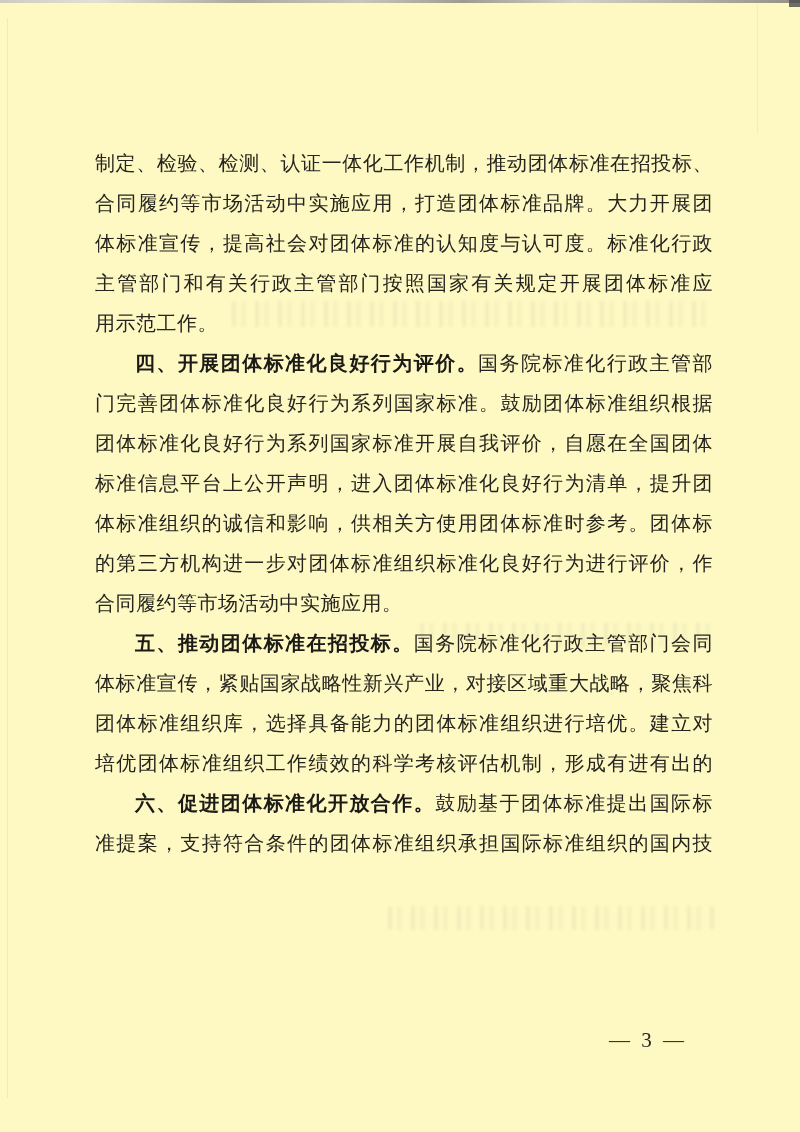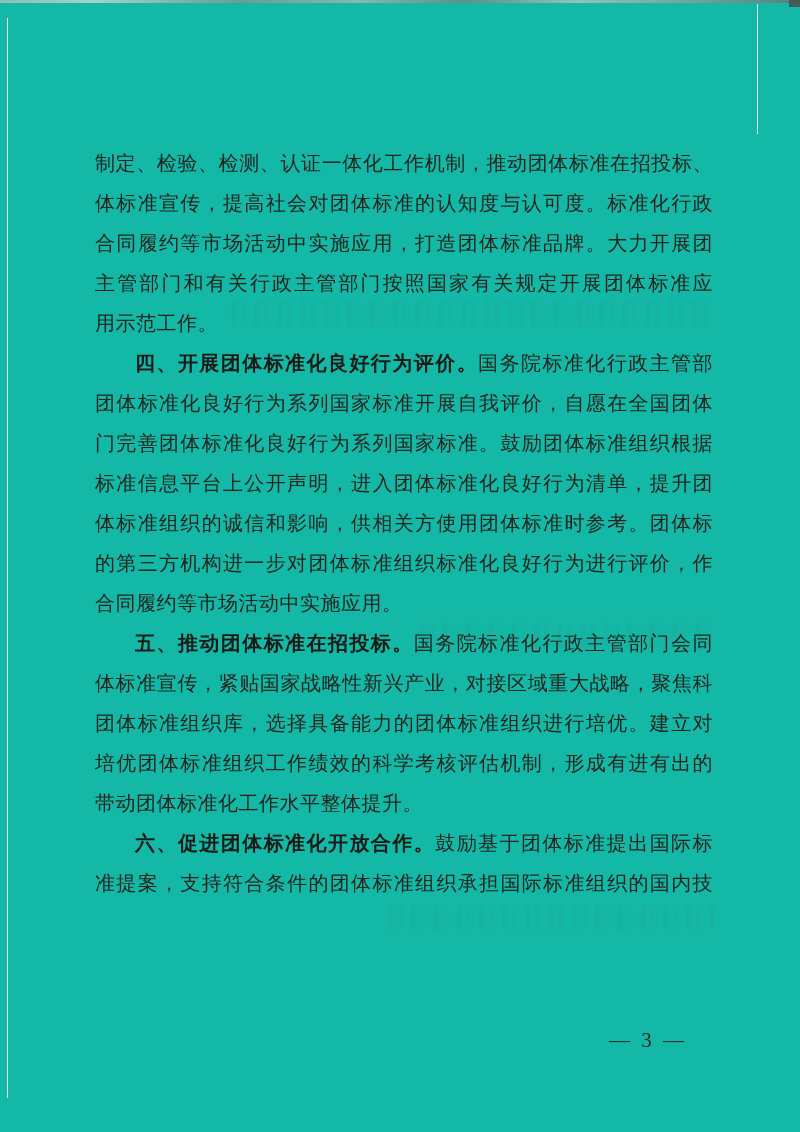--- a/index.html
+++ b/index.html
@@ -4,21 +4,21 @@
 <style>
   html, body {
     margin: 0;
     padding: 0;
     background: #ffffff;
   }
   .page {
     position: relative;
     width: 800px;
     height: 1132px;
-    background: #14b8a6;
+    background: #fef9c3;
     overflow: hidden;
     font-family: "Liberation Serif", "DejaVu Serif", serif;
   }
   
   .edge-top {
     position: absolute;
     top: 0; left: 0; right: 0;
     height: 3px;
     background: linear-gradient(90deg,
       #bdbdbd 0%, #d8d8d8 12%, #8f8f8f 30%, #b5b5b5 45%,
@@ -111,38 +111,37 @@
   <div class="edge-left"></div>
   <div class="edge-right"></div>
 
   <div class="ghost ghost-1"></div>
   <div class="ghost ghost-2"></div>
   <div class="ghost ghost-3"></div>
 
   <main class="text-body">
 
     <div class="line">制定、检验、检测、认证一体化工作机制，推动团体标准在招投标、</div>
+    <div class="line">合同履约等市场活动中实施应用，打造团体标准品牌。大力开展团</div>
     <div class="line">体标准宣传，提高社会对团体标准的认知度与认可度。标准化行政</div>
-    <div class="line">合同履约等市场活动中实施应用，打造团体标准品牌。大力开展团</div>
     <div class="line">主管部门和有关行政主管部门按照国家有关规定开展团体标准应</div>
     <div class="line para-end">用示范工作。</div>
 
     <div class="line indent"><b>四、开展团体标准化良好行为评价。</b><span>国务院标准化行政主管部</span></div>
+    <div class="line">门完善团体标准化良好行为系列国家标准。鼓励团体标准组织根据</div>
     <div class="line">团体标准化良好行为系列国家标准开展自我评价，自愿在全国团体</div>
-    <div class="line">门完善团体标准化良好行为系列国家标准。鼓励团体标准组织根据</div>
     <div class="line">标准信息平台上公开声明，进入团体标准化良好行为清单，提升团</div>
     <div class="line">体标准组织的诚信和影响，供相关方使用团体标准时参考。团体标</div>
     <div class="line">的第三方机构进一步对团体标准组织标准化良好行为进行评价，作</div>
     <div class="line para-end">合同履约等市场活动中实施应用。</div>
 
     <div class="line indent"><b>五、推动团体标准在招投标。</b><span>国务院标准化行政主管部门会同</span></div>
     <div class="line">体标准宣传，紧贴国家战略性新兴产业，对接区域重大战略，聚焦科</div>
     <div class="line">团体标准组织库，选择具备能力的团体标准组织进行培优。建立对</div>
     <div class="line">培优团体标准组织工作绩效的科学考核评估机制，形成有进有出的</div>
-    <div class="line para-end">带动团体标准化工作水平整体提升。</div>
 
     <div class="line indent"><b>六、促进团体标准化开放合作。</b><span>鼓励基于团体标准提出国际标</span></div>
     <div class="line">准提案，支持符合条件的团体标准组织承担国际标准组织的国内技</div>
 
   </main>
 
   <div class="page-num">— 3 —</div>
 
 </div>
 

